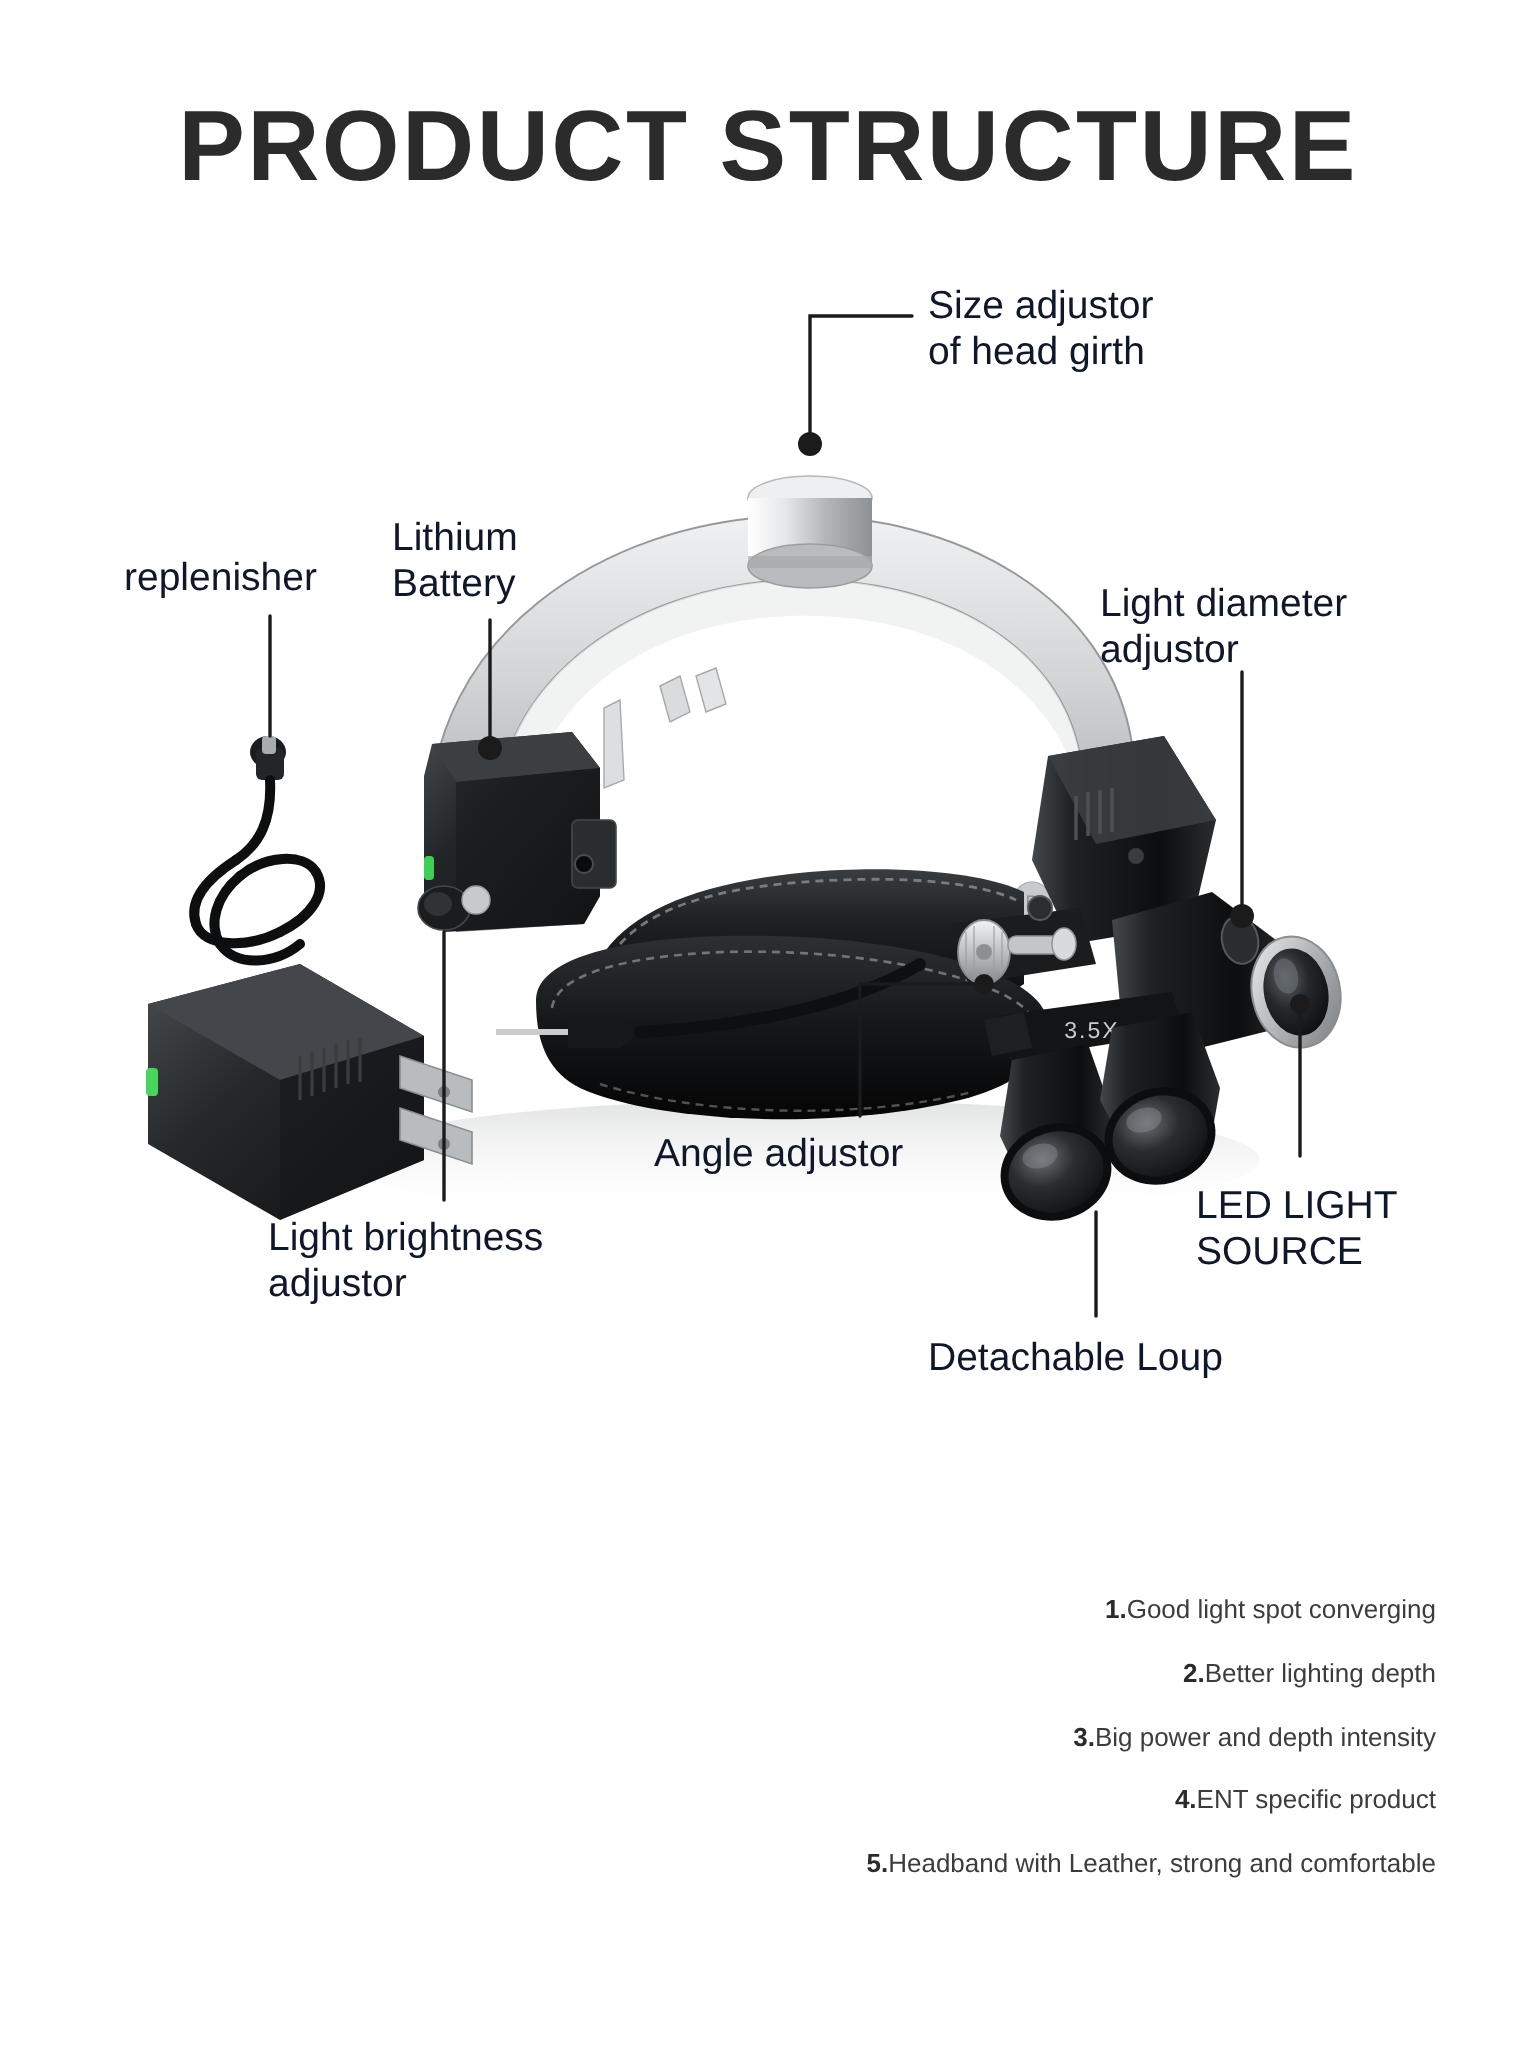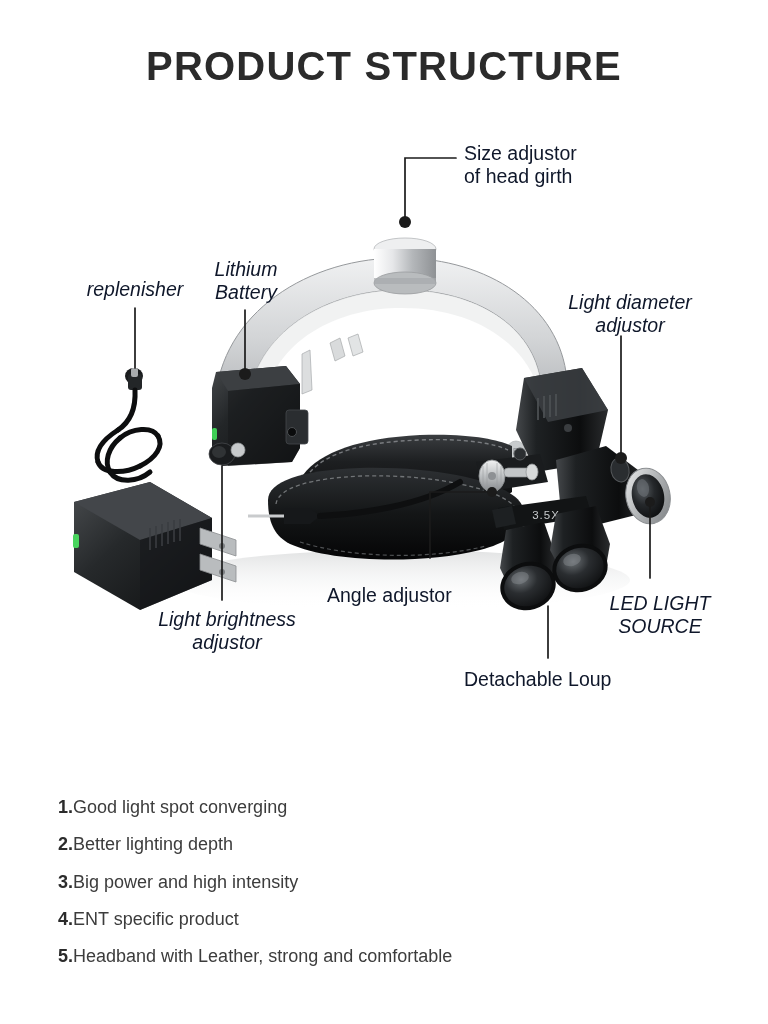--- a/index.html
+++ b/index.html
@@ -22,21 +22,21 @@
     background: #ffffff;
   }
 
   
   .title {
     position: absolute;
     top: 44px;
     left: 0;
     width: 768px;
     text-align: center;
-    font-size: 40px;
+    font-size: 50px;
     font-weight: bold;
     letter-spacing: 1.2px;
     color: #2b2b2b;
     font-family: "Liberation Sans", sans-serif;
   }
 
   
   .figure {
     position: absolute;
     top: 110px;
@@ -48,36 +48,37 @@
 
   
   .label {
     position: absolute;
     font-size: 19.5px;
     line-height: 1.16;
     color: #0f172a;
     white-space: pre-line;
     font-family: "Liberation Sans", sans-serif;
   }
-  .label.center { text-align: center; font-style: italic; }
+  .label.center { text-align: left; }
   .label.left   { text-align: left; }
 
   
   .features {
     position: absolute;
     left: 58px;
     top: 798px;
     width: 660px;
   }
   .feature-row {
-    font-size: 18px;
+    font-size: 13px;
     color: #3c3c3c;
     margin-bottom: 17.5px;
     line-height: 1.1;
     white-space: nowrap;
+    text-align: right;
   }
   .feature-num {
     font-weight: bold;
     color: #2b2b2b;
   }
   .feature-text { color: #3c3c3c; }
 </style>
 </head>
 <body>
 
@@ -373,36 +374,36 @@
     </svg>
   </div>
 
   <div class="label left" style="left:464px; top:142px;">Size adjustor
 of head girth</div>
   <div class="label center" style="left:62px;  top:278px; width:146px;">replenisher</div>
   <div class="label center" style="left:196px; top:258px; width:100px;">Lithium
 Battery</div>
   <div class="label center" style="left:550px; top:291px; width:160px;">Light diameter
 adjustor</div>
-  <div class="label left" style="left:327px; top:566px;margin-top:18px;">Angle adjustor</div>
+  <div class="label left" style="left:327px; top:566px;">Angle adjustor</div>
   <div class="label center" style="left:134px; top:608px; width:186px;">Light brightness
 adjustor</div>
   <div class="label left" style="left:464px; top:668px;">Detachable Loup</div>
   <div class="label center" style="left:598px; top:592px; width:124px;">LED LIGHT
 SOURCE</div>
 
   <div class="features">
     <div class="feature-row">
       <span class="feature-num">1.</span><span class="feature-text">Good light spot converging</span>
     </div>
     <div class="feature-row">
       <span class="feature-num">2.</span><span class="feature-text">Better lighting depth</span>
     </div>
     <div class="feature-row">
-      <span class="feature-num">3.</span><span class="feature-text">Big power and high intensity</span>
+      <span class="feature-num">3.</span><span class="feature-text">Big power and depth intensity</span>
     </div>
     <div class="feature-row">
       <span class="feature-num">4.</span><span class="feature-text">ENT specific product</span>
     </div>
     <div class="feature-row">
       <span class="feature-num">5.</span><span class="feature-text">Headband with Leather, strong and comfortable</span>
     </div>
   </div>
 
 </div>

